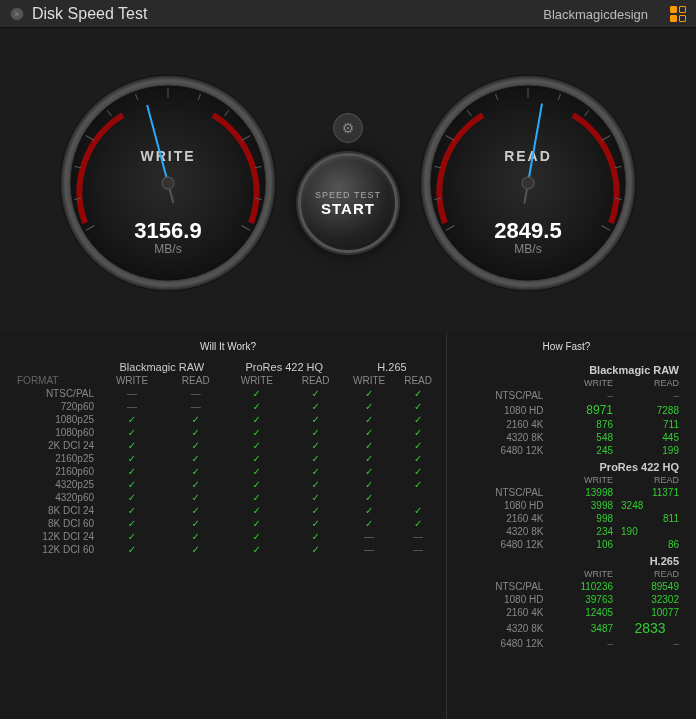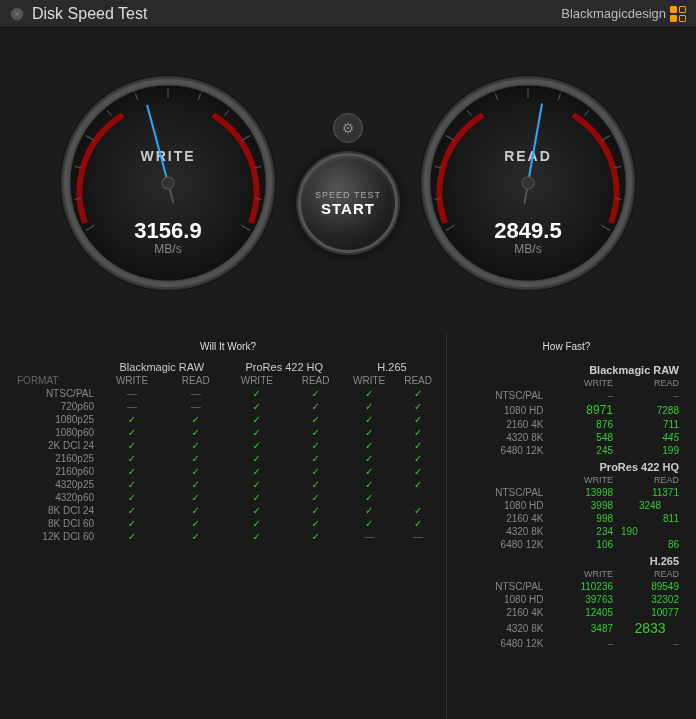--- a/index.html
+++ b/index.html
@@ -36,22 +36,22 @@
       display: flex; align-items: center; justify-content: center;
       font-size: 9px; color: #888;
     }
     .app-title {
       color: #ddd;
       font-size: 16px;
       font-weight: normal;
     }
     .brand-logo {
       display: flex;
-      align-items: center;
-      gap: 4px;
+      align-items: flex-end;
+      gap: 22px;
     }
     .brand-name {
       color: #bbb;
       font-size: 13px;
     }
     .brand-dots {
       display: grid;
       grid-template-columns: 1fr 1fr;
       gap: 2px;
     }
@@ -430,20 +430,29 @@
           <tr>
             <td class="format-name">8K DCI 60</td>
             <td class="check">✓</td>
             <td class="check">✓</td>
             <td class="check">✓</td>
             <td class="check">✓</td>
             <td class="check">✓</td>
             <td class="check">✓</td>
           </tr>
           <tr>
+            <td class="format-name">12K DCI 24</td>
+            <td class="check">✓</td>
+            <td class="check">✓</td>
+            <td class="check">✓</td>
+            <td class="check">✓</td>
+            <td class="dash">—</td>
+            <td class="dash">—</td>
+          </tr>
+          <tr>
             <td class="format-name">12K DCI 60</td>
             <td class="check">✓</td>
             <td class="check">✓</td>
             <td class="check">✓</td>
             <td class="check">✓</td>
             <td class="dash">—</td>
             <td class="dash">—</td>
           </tr>
         </tbody>
     </table>
@@ -472,21 +481,21 @@
             <td style="text-align: right; font-size: 10px; color: rgb(51, 204, 51);">7288</td>
           </tr>
           <tr>
             <td style="text-align: right; color: rgb(136, 136, 136); font-size: 10px; padding-right: 4px;">2160 4K</td>
             <td style="text-align: right; padding-right: 6px; font-size: 10px; color: rgb(51, 204, 51);">876</td>
             <td style="text-align: right; font-size: 10px; color: rgb(51, 204, 51);">711</td>
           </tr>
           <tr>
             <td style="text-align: right; color: rgb(136, 136, 136); font-size: 10px; padding-right: 4px;">4320 8K</td>
             <td style="text-align: right; padding-right: 6px; font-size: 10px; color: rgb(51, 204, 51);">548</td>
-            <td style="text-align: right; font-size: 10px; color: rgb(51, 204, 51); font-style: italic;">445</td>
+            <td style="text-align: right; font-size: 10px; color: rgb(51, 204, 51);">445</td>
           </tr>
           <tr>
             <td style="text-align: right; color: rgb(136, 136, 136); font-size: 10px; padding-right: 4px;">6480 12K</td>
             <td style="text-align: right; padding-right: 6px; font-size: 10px; color: rgb(51, 204, 51);">245</td>
             <td style="text-align: right; font-size: 10px; color: rgb(51, 204, 51);">199</td>
           </tr>
           <tr>
             <td colspan="3" style="color: rgb(204, 204, 204); font-size: 11px; font-weight: bold; padding-top: 4px; text-align: right;">ProRes 422 HQ</td>
           </tr>
           <tr>
@@ -495,21 +504,21 @@
             <td style="color: rgb(136, 136, 136); font-size: 9px; text-align: right;">READ</td>
           </tr>
           <tr>
             <td style="text-align: right; color: rgb(136, 136, 136); font-size: 10px; padding-right: 4px;">NTSC/PAL</td>
             <td style="text-align: right; padding-right: 6px; font-size: 10px; color: rgb(51, 204, 51);">13998</td>
             <td style="text-align: right; font-size: 10px; color: rgb(51, 204, 51);">11371</td>
           </tr>
           <tr>
             <td style="text-align: right; color: rgb(136, 136, 136); font-size: 10px; padding-right: 4px;">1080 HD</td>
             <td style="text-align: right; padding-right: 6px; font-size: 10px; color: rgb(51, 204, 51);">3998</td>
-            <td style="text-align: center; font-size: 10px; color: rgb(51, 204, 51);">3248</td>
+            <td style="text-align: left; font-size: 10px; color: rgb(51, 204, 51);">3248</td>
           </tr>
           <tr>
             <td style="text-align: right; color: rgb(136, 136, 136); font-size: 10px; padding-right: 4px;">2160 4K</td>
             <td style="text-align: right; padding-right: 6px; font-size: 10px; color: rgb(51, 204, 51);">998</td>
             <td style="text-align: right; font-size: 10px; color: rgb(51, 204, 51);">811</td>
           </tr>
           <tr>
             <td style="text-align: right; color: rgb(136, 136, 136); font-size: 10px; padding-right: 4px;">4320 8K</td>
             <td style="text-align: right; padding-right: 6px; font-size: 10px; color: rgb(51, 204, 51);">234</td>
             <td style="text-align: left; font-size: 10px; color: rgb(51, 204, 51);">190</td>

